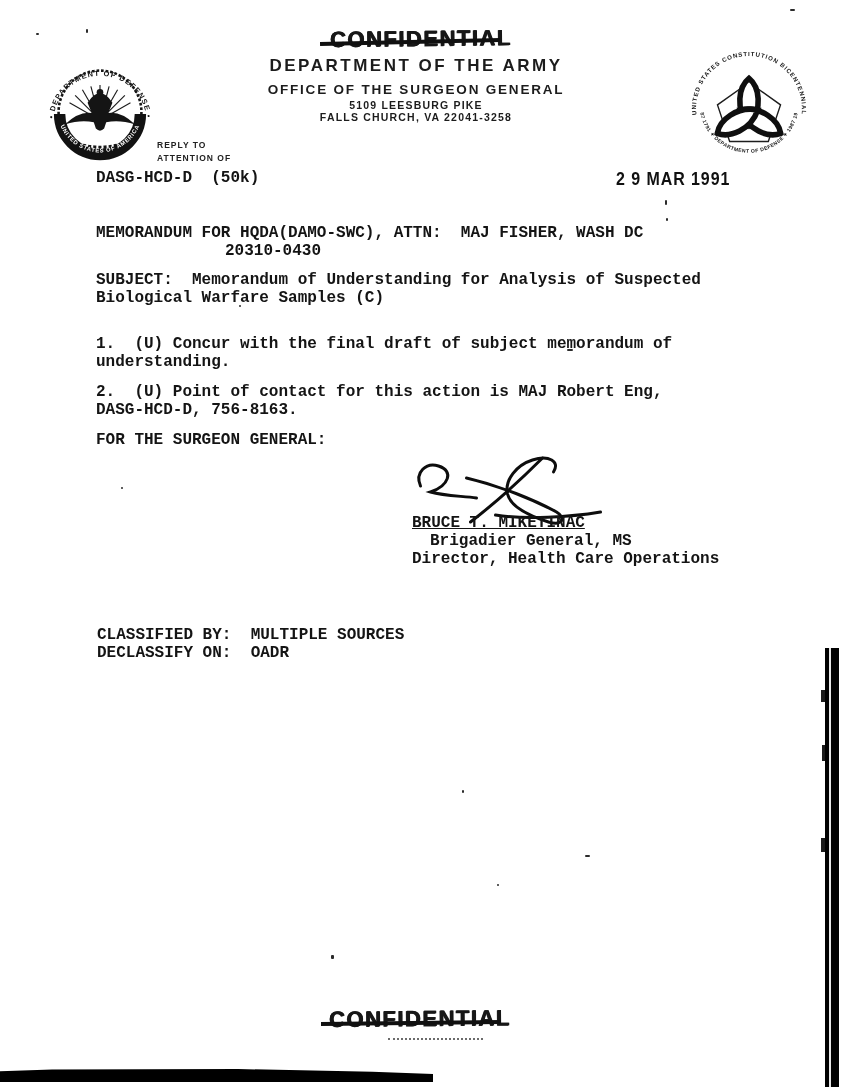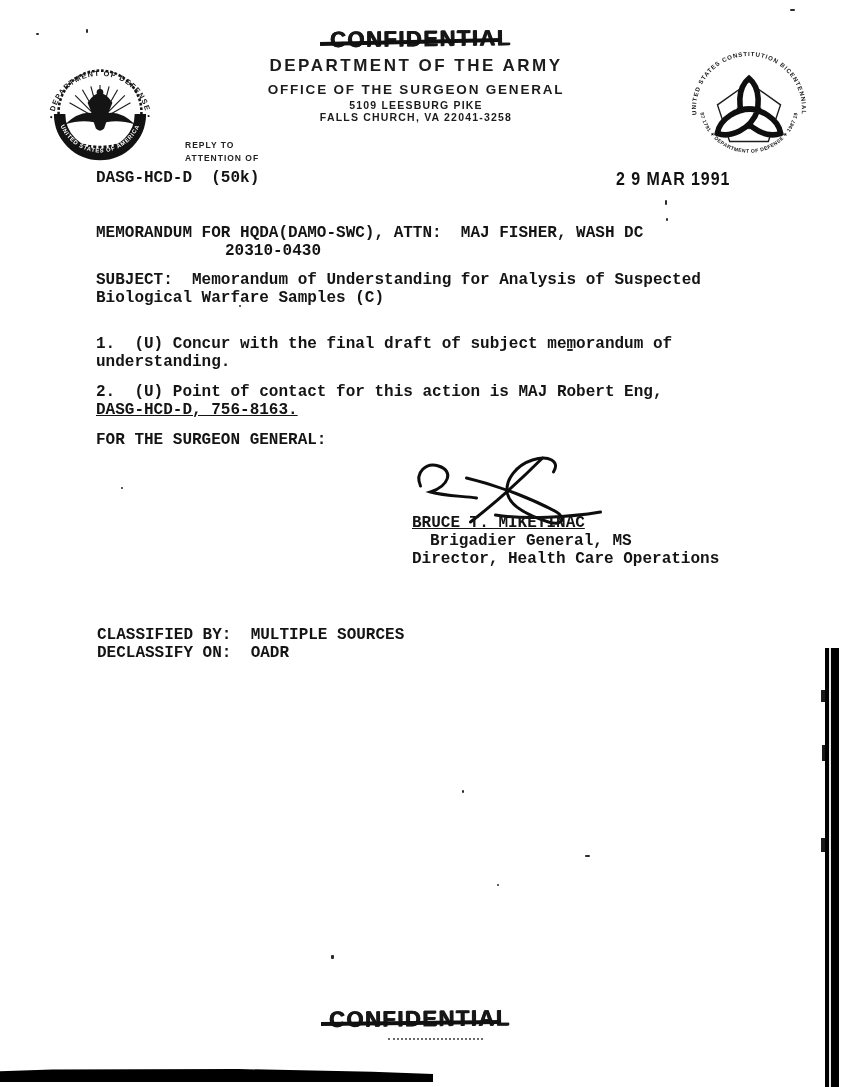--- a/index.html
+++ b/index.html
@@ -20,21 +20,21 @@
          font-size:22px;letter-spacing:1.5px;color:#171717;
          text-shadow:0.6px 0 0 #171717, -0.4px 0.4px 0 #2a2a2a;}
   .stamp-top{left:330px;top:26px;transform:rotate(-0.6deg);}
   .stamp-bottom{left:329px;top:1006px;transform:rotate(-0.5deg);}
   .strike{position:absolute;background:#101010;height:3.5px;}
   .strike-top{left:320px;top:40px;width:180px;transform:rotate(-1.2deg);}
   .strike-bottom{left:321px;top:1021px;width:180px;transform:rotate(-0.6deg);}
   .stamp-subtext{position:absolute;left:388px;top:1033px;width:95px;height:5px;
     border-bottom:2px dotted #3a3a3a;opacity:.75;}
   .replyto{position:absolute;left:157px;top:139px;font:700 8.5px/13px "Liberation Sans",sans-serif;
-           letter-spacing:1px;color:#222;margin-left:28px;}
+           letter-spacing:1px;color:#222;}
   .datestamp{position:absolute;left:616px;top:169px;font:700 17px/20px "Liberation Sans",sans-serif;
              letter-spacing:1px;color:#111;transform:scale(.94,1.05);transform-origin:left top;}
   
   .bar-right{position:absolute;left:825px;top:648px;width:14px;height:439px;background:#000;}
   .bar-right-gap{position:absolute;left:829px;top:648px;width:1.5px;height:439px;background:#fff;opacity:.9;}
   .bar-bottom{position:absolute;left:0;top:1069px;width:433px;height:13px;background:#000;
               clip-path:polygon(0 18%,12% 4%,55% 0,86% 22%,100% 38%,100% 100%,0 100%);}
   .nub{position:absolute;background:#1a1a1a;}
   .speck{position:absolute;background:#2b2b2b;border-radius:1px;}
 </style>
@@ -115,21 +115,21 @@
   <div class="mono" style="left:96px;top:224px;">MEMORANDUM FOR HQDA(DAMO-SWC), ATTN:  MAJ FISHER, WASH DC</div>
   <div class="mono" style="left:225px;top:242px;">20310-0430</div>
 
   <div class="mono" style="left:96px;top:271px;">SUBJECT:  Memorandum of Understanding for Analysis of Suspected</div>
   <div class="mono" style="left:96px;top:289px;">Biological Warfare Samples (C)</div>
 
   <div class="mono" style="left:96px;top:335px;">1.  (U) Concur with the final draft of subject memorandum of</div>
   <div class="mono" style="left:96px;top:353px;">understanding.</div>
 
   <div class="mono" style="left:96px;top:383px;">2.  (U) Point of contact for this action is MAJ Robert Eng,</div>
-  <div class="mono" style="left:96px;top:401px;text-decoration:underline;">DASG-HCD-D, 756-8163.</div>
+  <div class="mono" style="left:96px;top:401px;">DASG-HCD-D, 756-8163.</div>
 
   <div class="mono" style="left:96px;top:431px;">FOR THE SURGEON GENERAL:</div>
 
   <svg style="position:absolute;left:408px;top:452px;" width="215" height="90" viewBox="0 0 210 90">
     <g fill="none" stroke="#0d0d0d" stroke-width="3" stroke-linecap="round">
       <path d="M10,34 C4,20 16,10 28,14 C44,19 38,34 20,40 C34,44 52,44 66,46"></path>
       <path d="M132,6 C112,26 86,50 60,70"></path>
       <path d="M56,26 C90,34 124,48 146,60 C156,66 152,74 138,70 C116,63 100,54 97,42 C94,28 106,13 122,8 C138,3 150,9 143,20"></path>
       <path d="M85,63 C115,68 160,65 190,60"></path>
     </g>

